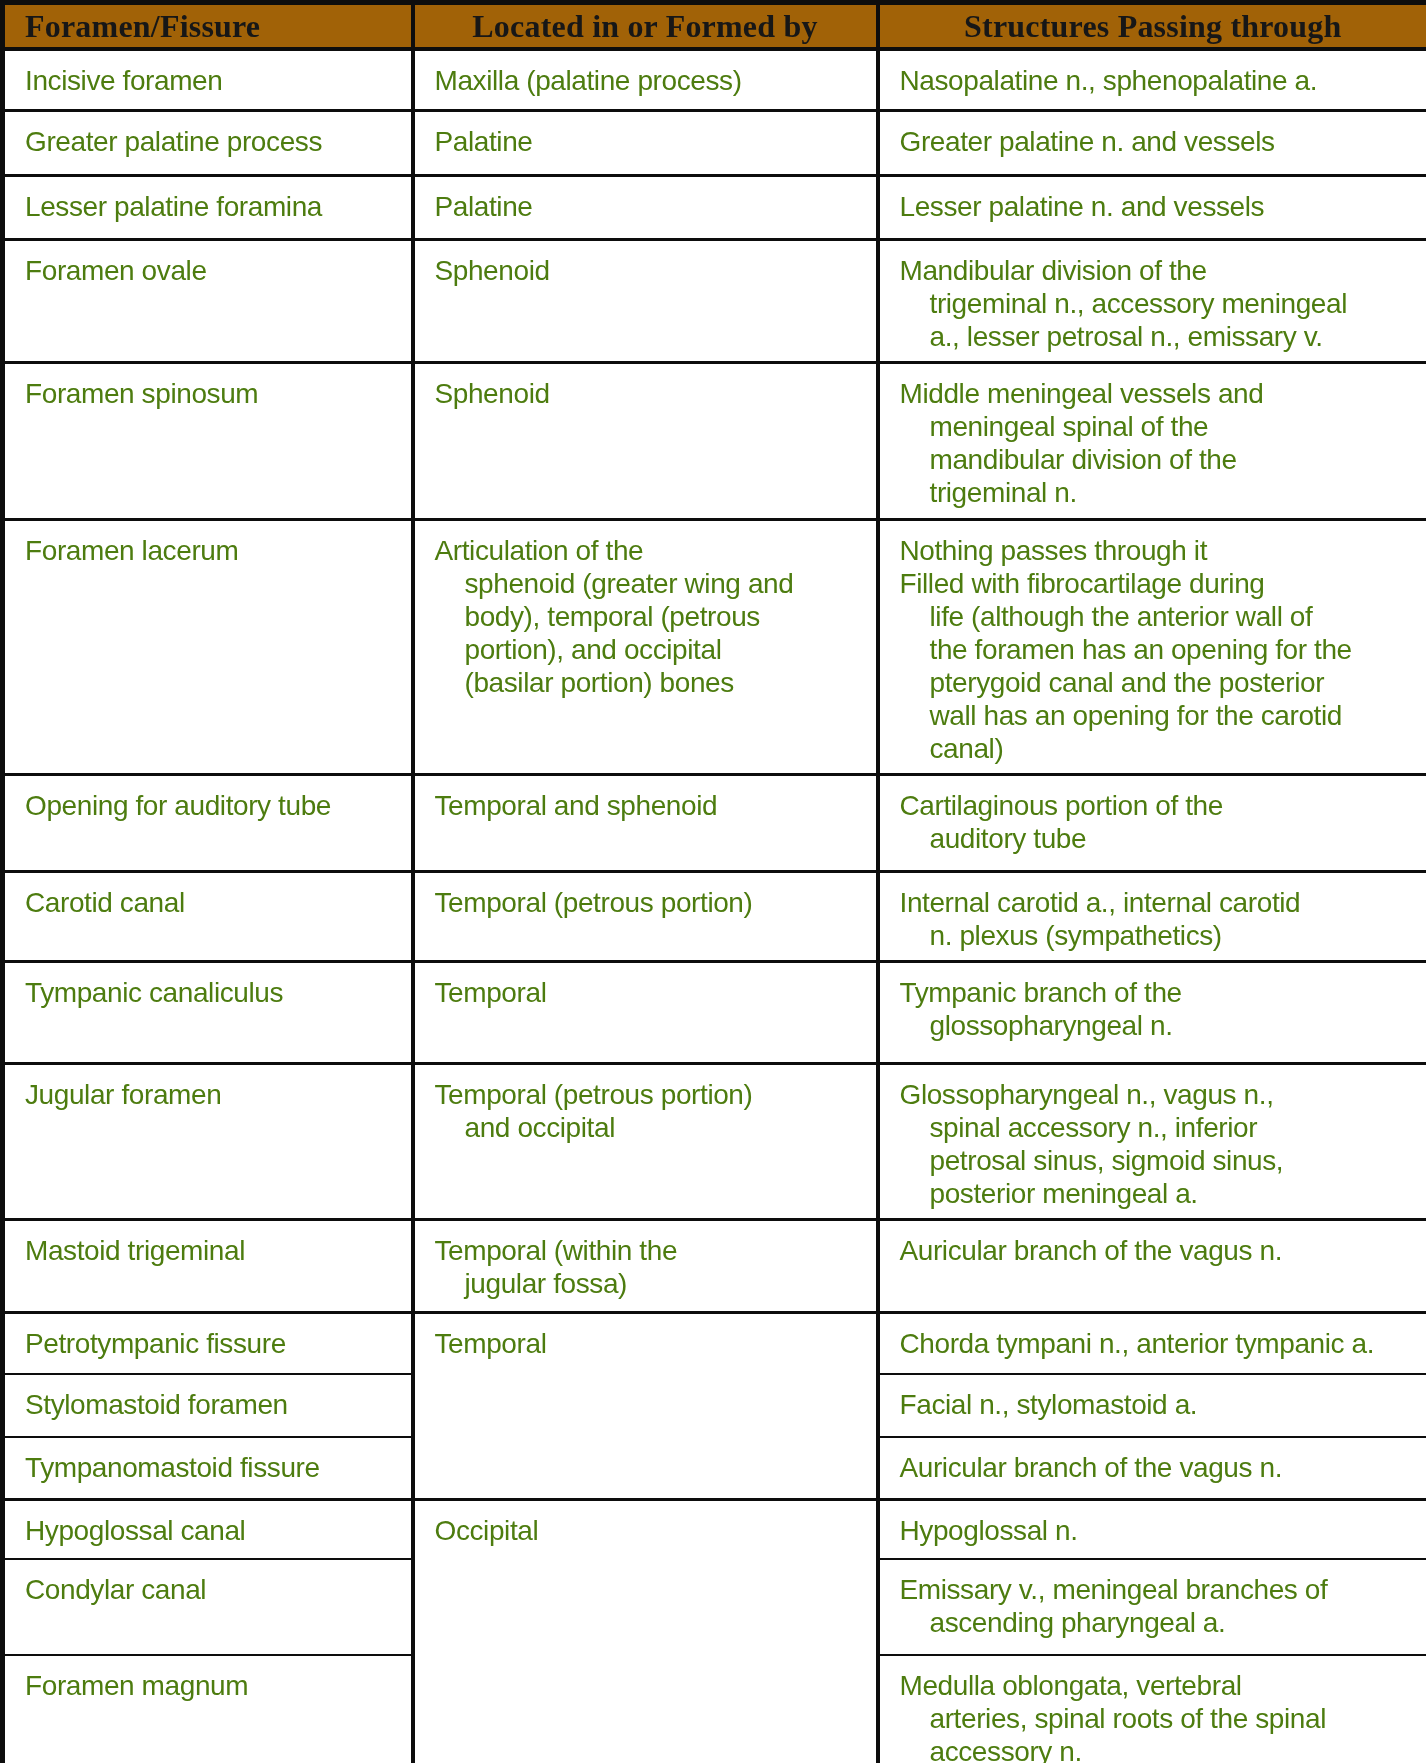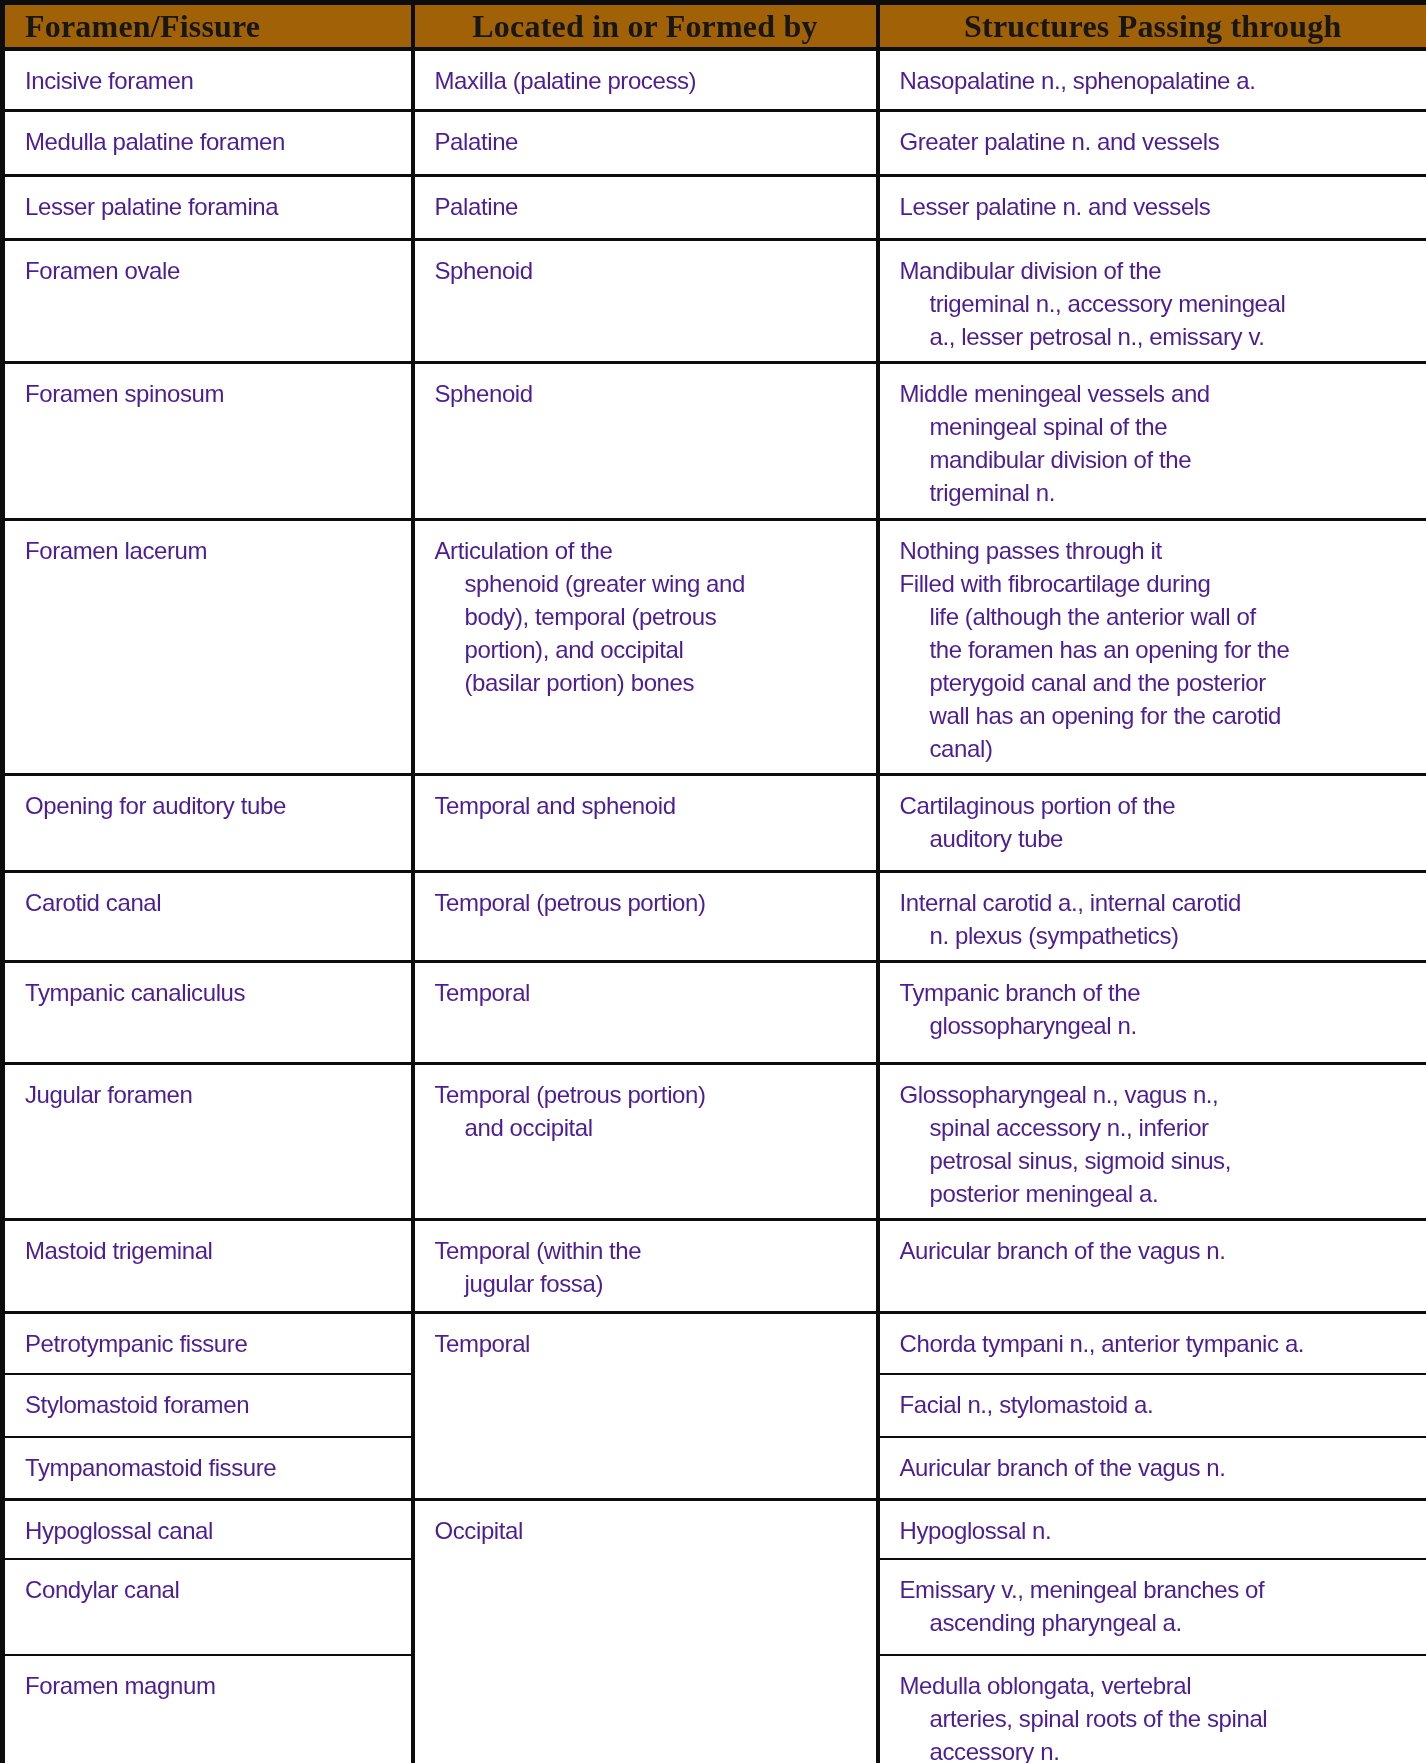--- a/index.html
+++ b/index.html
@@ -32,23 +32,23 @@
     text-align: left;
     padding-left: 20px;
   }
   td {
     border-style: solid;
     border-color: #0d0d0d;
     border-width: 3px 4px 0 4px;
     vertical-align: top;
     padding: 13px 8px 8px 20px;
     font-family: "Liberation Sans", sans-serif;
-    font-size: 24px;
+    font-size: 28px;
     line-height: 33px;
-    color: #4c1d95;
+    color: #4d7c0f;
     letter-spacing: -0.4px;
   }
   tr.minor td {
     border-top-width: 2px;
     margin-top: 12px;
   }
   .cell {
     padding-left: 30px;
     text-indent: -30px;
     white-space: pre-wrap;
@@ -77,21 +77,21 @@
         </td>
       <td>
           <div class="cell">Maxilla (palatine process)</div>
         </td>
       <td>
           <div class="cell">Nasopalatine n., sphenopalatine a.</div>
         </td>
     </tr>
     <tr style="height:65px">
       <td>
-          <div class="cell">Medulla palatine foramen</div>
+          <div class="cell">Greater palatine process</div>
         </td>
       <td>
           <div class="cell">Palatine</div>
         </td>
       <td>
           <div class="cell">Greater palatine n. and vessels</div>
         </td>
     </tr>
     <tr style="height:64px">
       <td>

